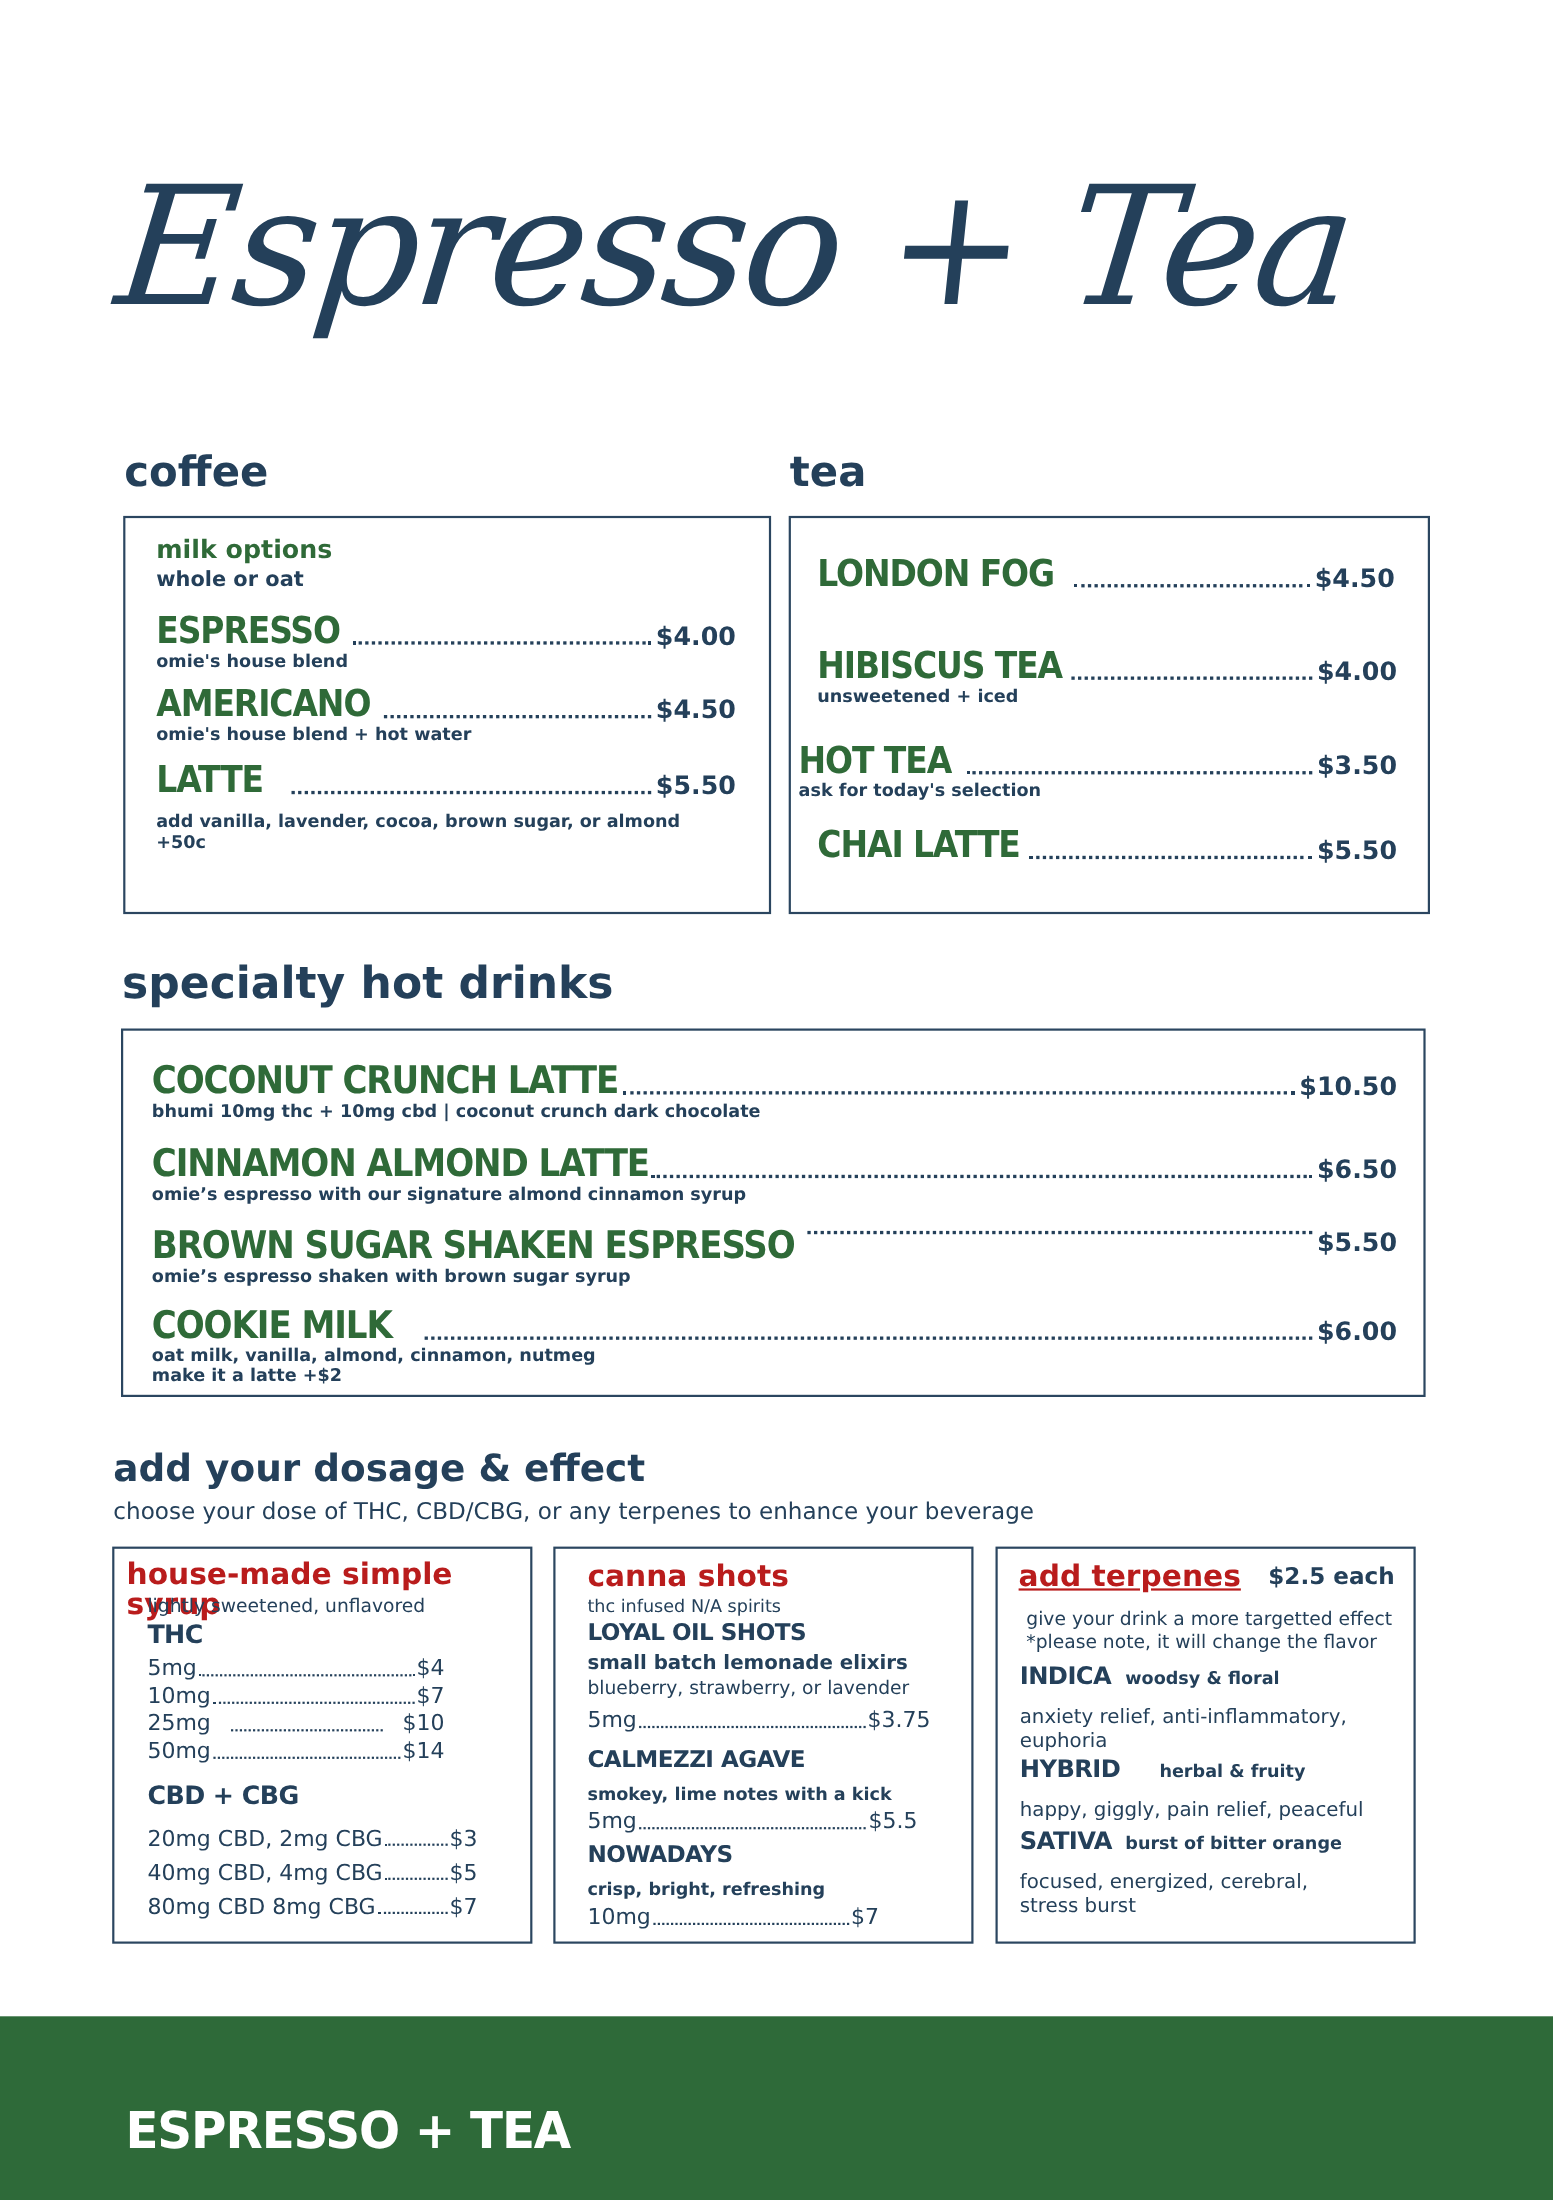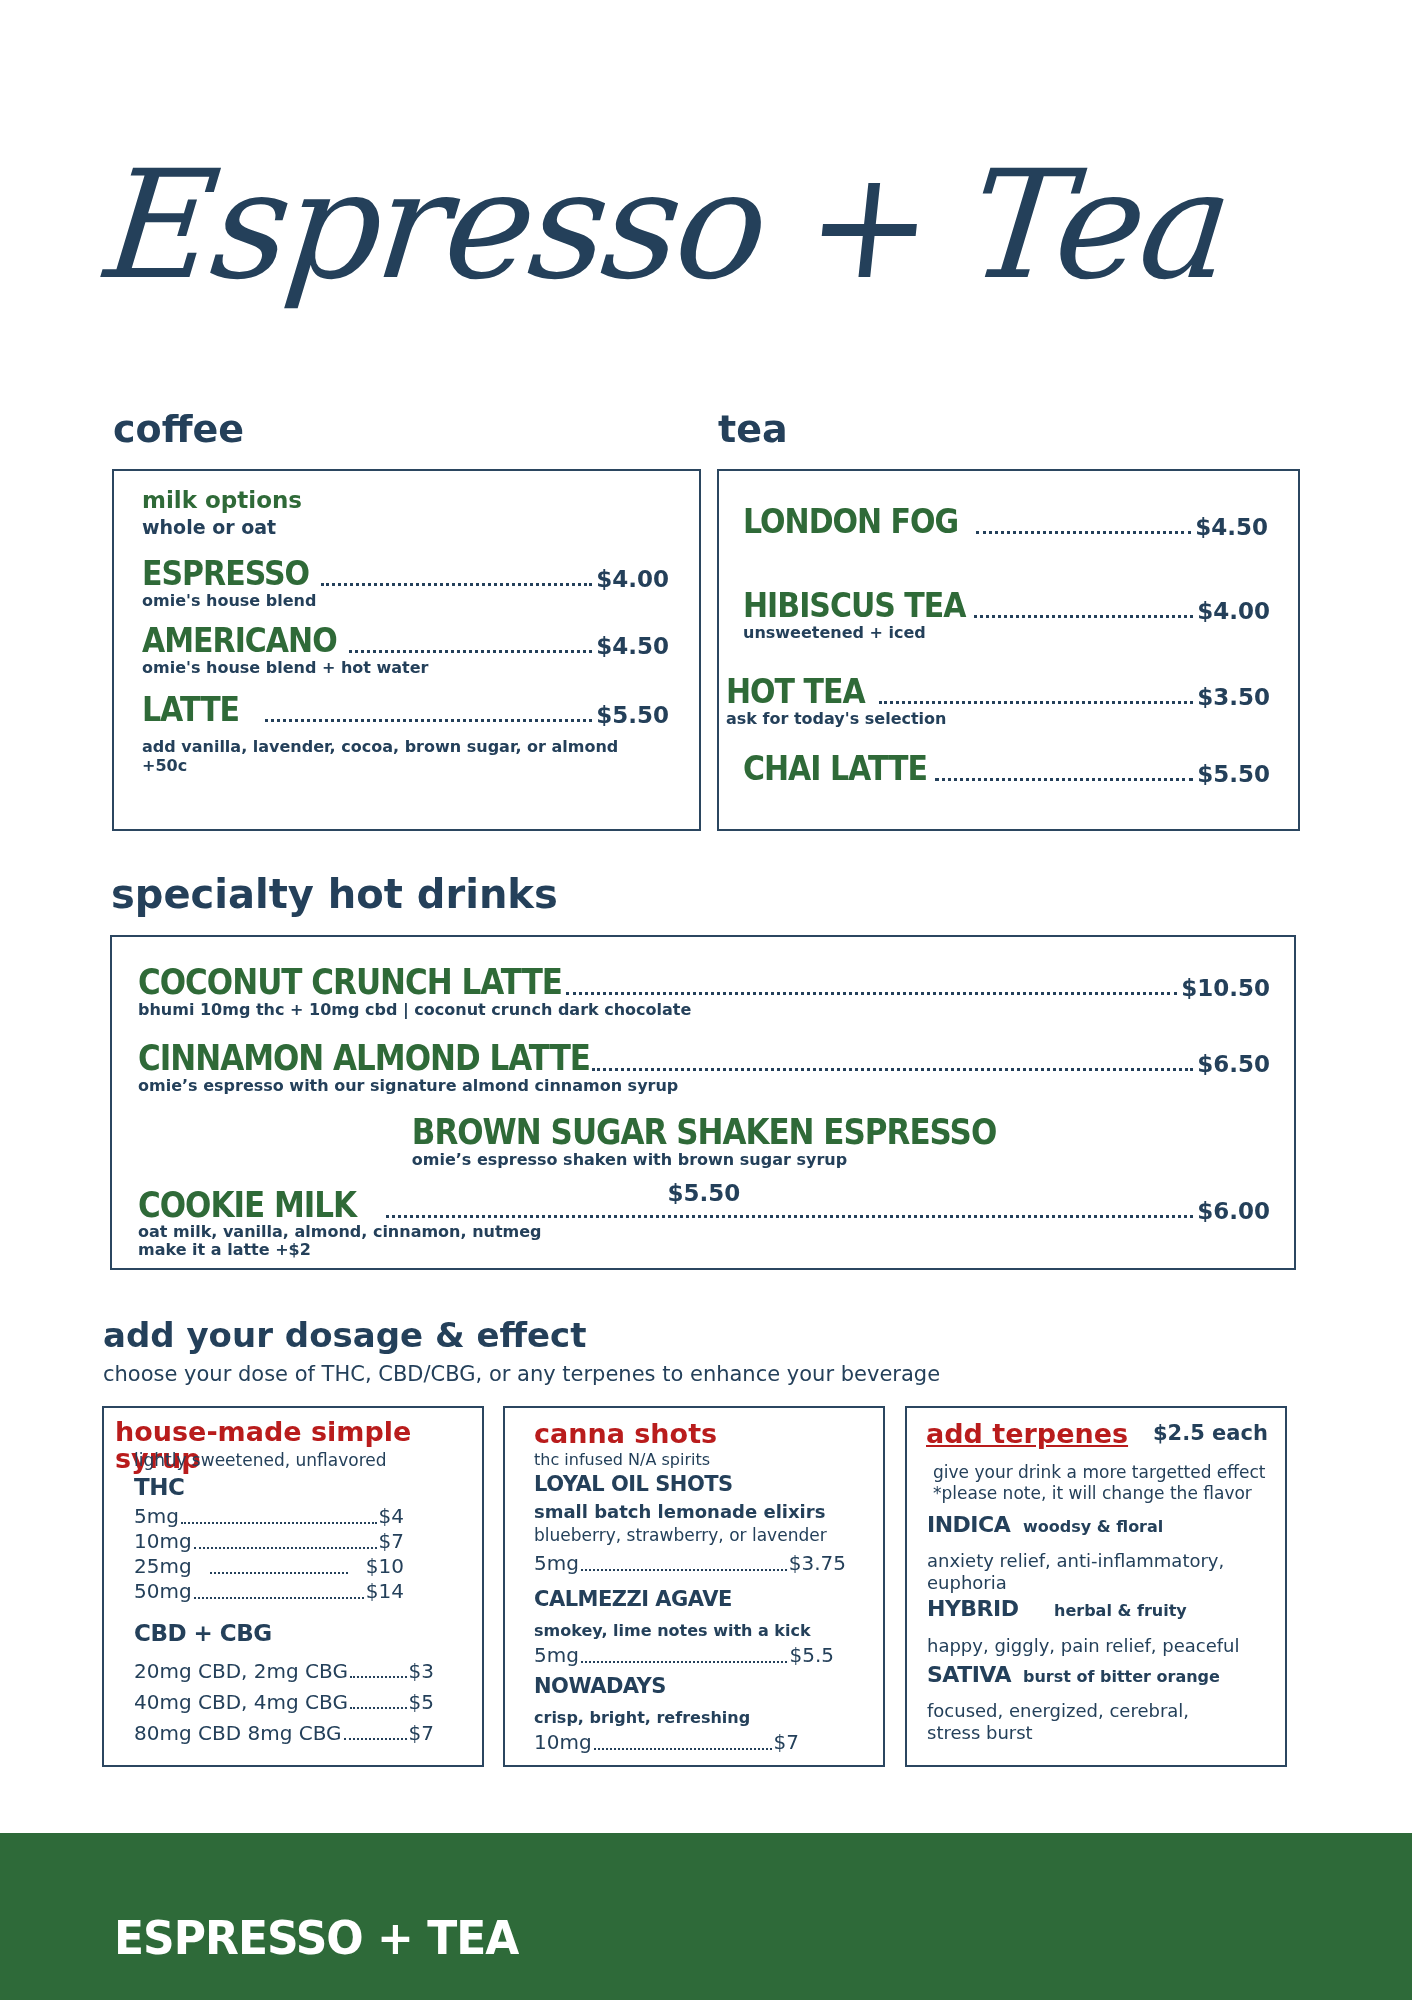--- a/index.html
+++ b/index.html
@@ -151,21 +151,21 @@
   <div class="item" style="top:108px; padding:0 24px 0 26px;">
     <div class="item-row">
       <span class="item-name" style="font-size:31px;">CINNAMON ALMOND LATTE</span>
       <span class="leader" style="margin-left:2px;"></span>
       <span class="price" style="font-size:23px;">$6.50</span>
     </div>
     <div class="desc" style="font-size:16px;">omie’s espresso with our signature almond cinnamon syrup</div>
   </div>
 
   <div class="item" style="top:182px; padding:0 24px 0 26px;">
-    <div style="display:flex; align-items:center; white-space:nowrap;flex-direction:column;">
+    <div style="display:flex; align-items:flex-start; white-space:nowrap;">
       <div>
         <div class="item-name" style="font-size:31px;">BROWN SUGAR SHAKEN ESPRESSO</div>
         <div class="desc" style="font-size:16px;">omie’s espresso shaken with brown sugar syrup</div>
       </div>
       <span class="leader" style="margin-bottom:10px;"></span>
       <span class="price" style="font-size:23px; margin-bottom:2px;">$5.50</span>
     </div>
   </div>
 
   <div class="item" style="top:255px; padding:0 24px 0 26px;">

